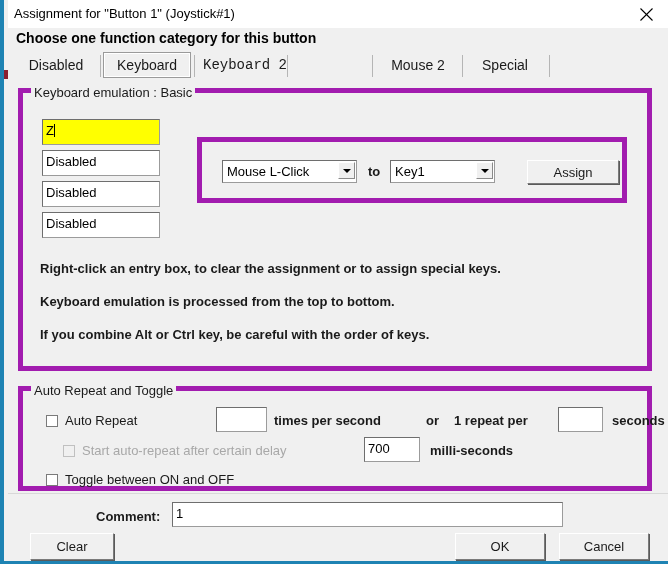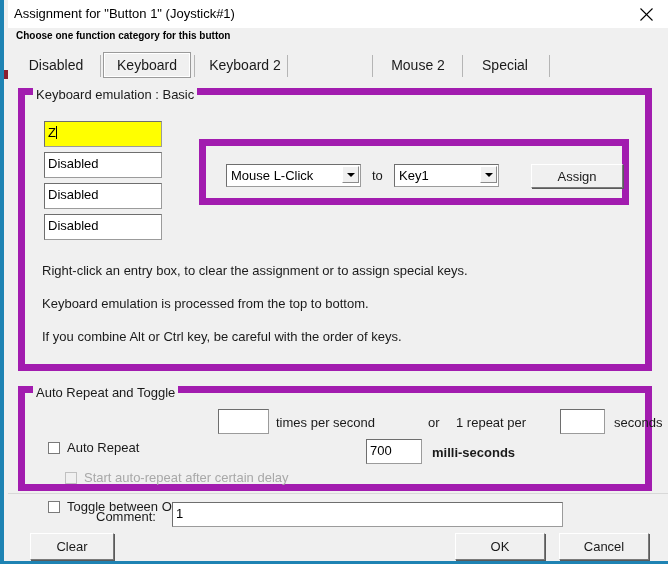--- a/index.html
+++ b/index.html
@@ -65,21 +65,21 @@
     position: absolute;
     left: 4px; top: 28px;
     width: 661px; height: 533px;
     background: #f0f0f0;
   }
 
   
   #heading {
     position: absolute;
     left: 8px; top: 2px;
-    font-size: 10px;
+    font-size: 14px;
     font-weight: bold;
     white-space: nowrap;
   }
 
   
   #tabstrip {
     position: absolute;
     left: 4px; top: 24px;
     width: 650px; height: 28px;
   }
@@ -105,21 +105,21 @@
     position: absolute;
     top: 3px;
     width: 1px; height: 22px;
     background: #b5b5b5;
   }
 
   
   .groupbox {
     position: absolute;
     box-sizing: border-box;
-    border: 7px solid #a21caf;
+    border: 5px solid #a21caf;
   }
   .group-label {
     position: absolute;
     top: -8px; left: 8px;
     background: #f0f0f0;
     padding: 0 3px;
     font-size: 13px;
     color: #1a1a1a;
     white-space: nowrap;
   }
@@ -206,31 +206,31 @@
     cursor: default;
     white-space: nowrap;
   }
 
   
   .stxt {
     position: absolute;
     font-size: 13px;
     color: #1a1a1a;
     white-space: nowrap;
+    font-weight: bold;
   }
   .stxt.bold { font-weight: bold; }
 
   
   .cbrow {
     position: absolute;
     display: flex;
     align-items: center;
     cursor: default;
     white-space: nowrap;
-    margin-top: 25px;
   }
   .cbbox {
     width: 12px; height: 12px;
     box-sizing: border-box;
     background: #ffffff;
     border: 1px solid #7a7a7a;
     margin-right: 7px;
     flex: none;
   }
   .cbrow.disabled .cbbox {
@@ -273,21 +273,21 @@
 
     <div id="tabstrip">
       <div class="tab" style="left:4px; width:80px;">
         <span>Disabled</span>
       </div>
       <div class="tabsep" style="left:88px;"></div>
       <div class="tab selected" style="left:91px; width:88px;">
         <span>Keyboard</span>
       </div>
       <div class="tabsep" style="left:182px;"></div>
-      <div class="tab" style="left:186px; width:94px;">
+      <div class="tab" style="left:186px; width:94px;font-family:Liberation Mono, monospace;">
         <span>Keyboard 2</span>
       </div>
       <div class="tabsep" style="left:275px;"></div>
       <div class="tabsep" style="left:360px;"></div>
       <div class="tab" style="left:364px; width:84px;">
         <span>Mouse 2</span>
       </div>
       <div class="tabsep" style="left:450px;"></div>
       <div class="tab" style="left:454px; width:78px;">
         <span>Special</span>

